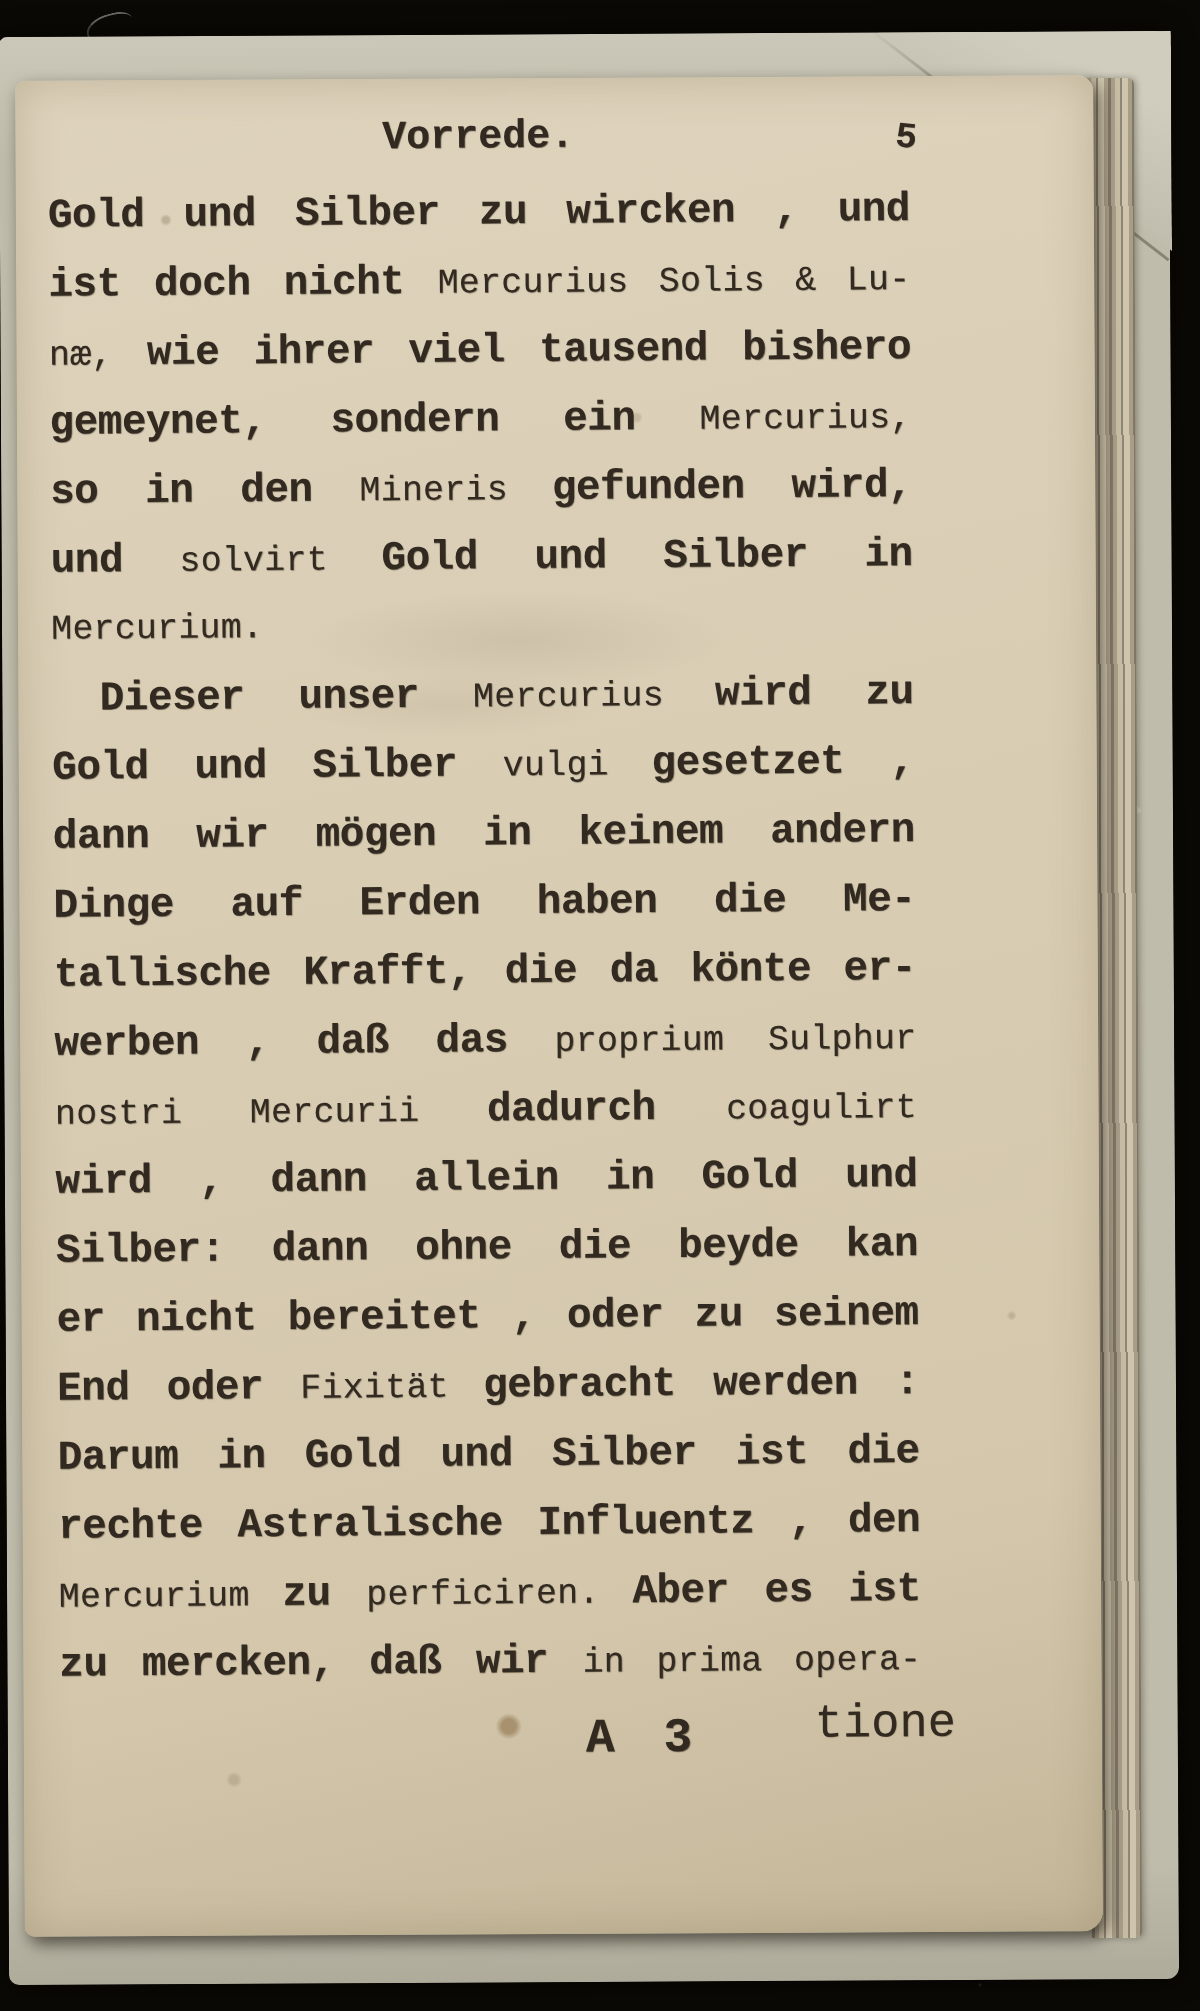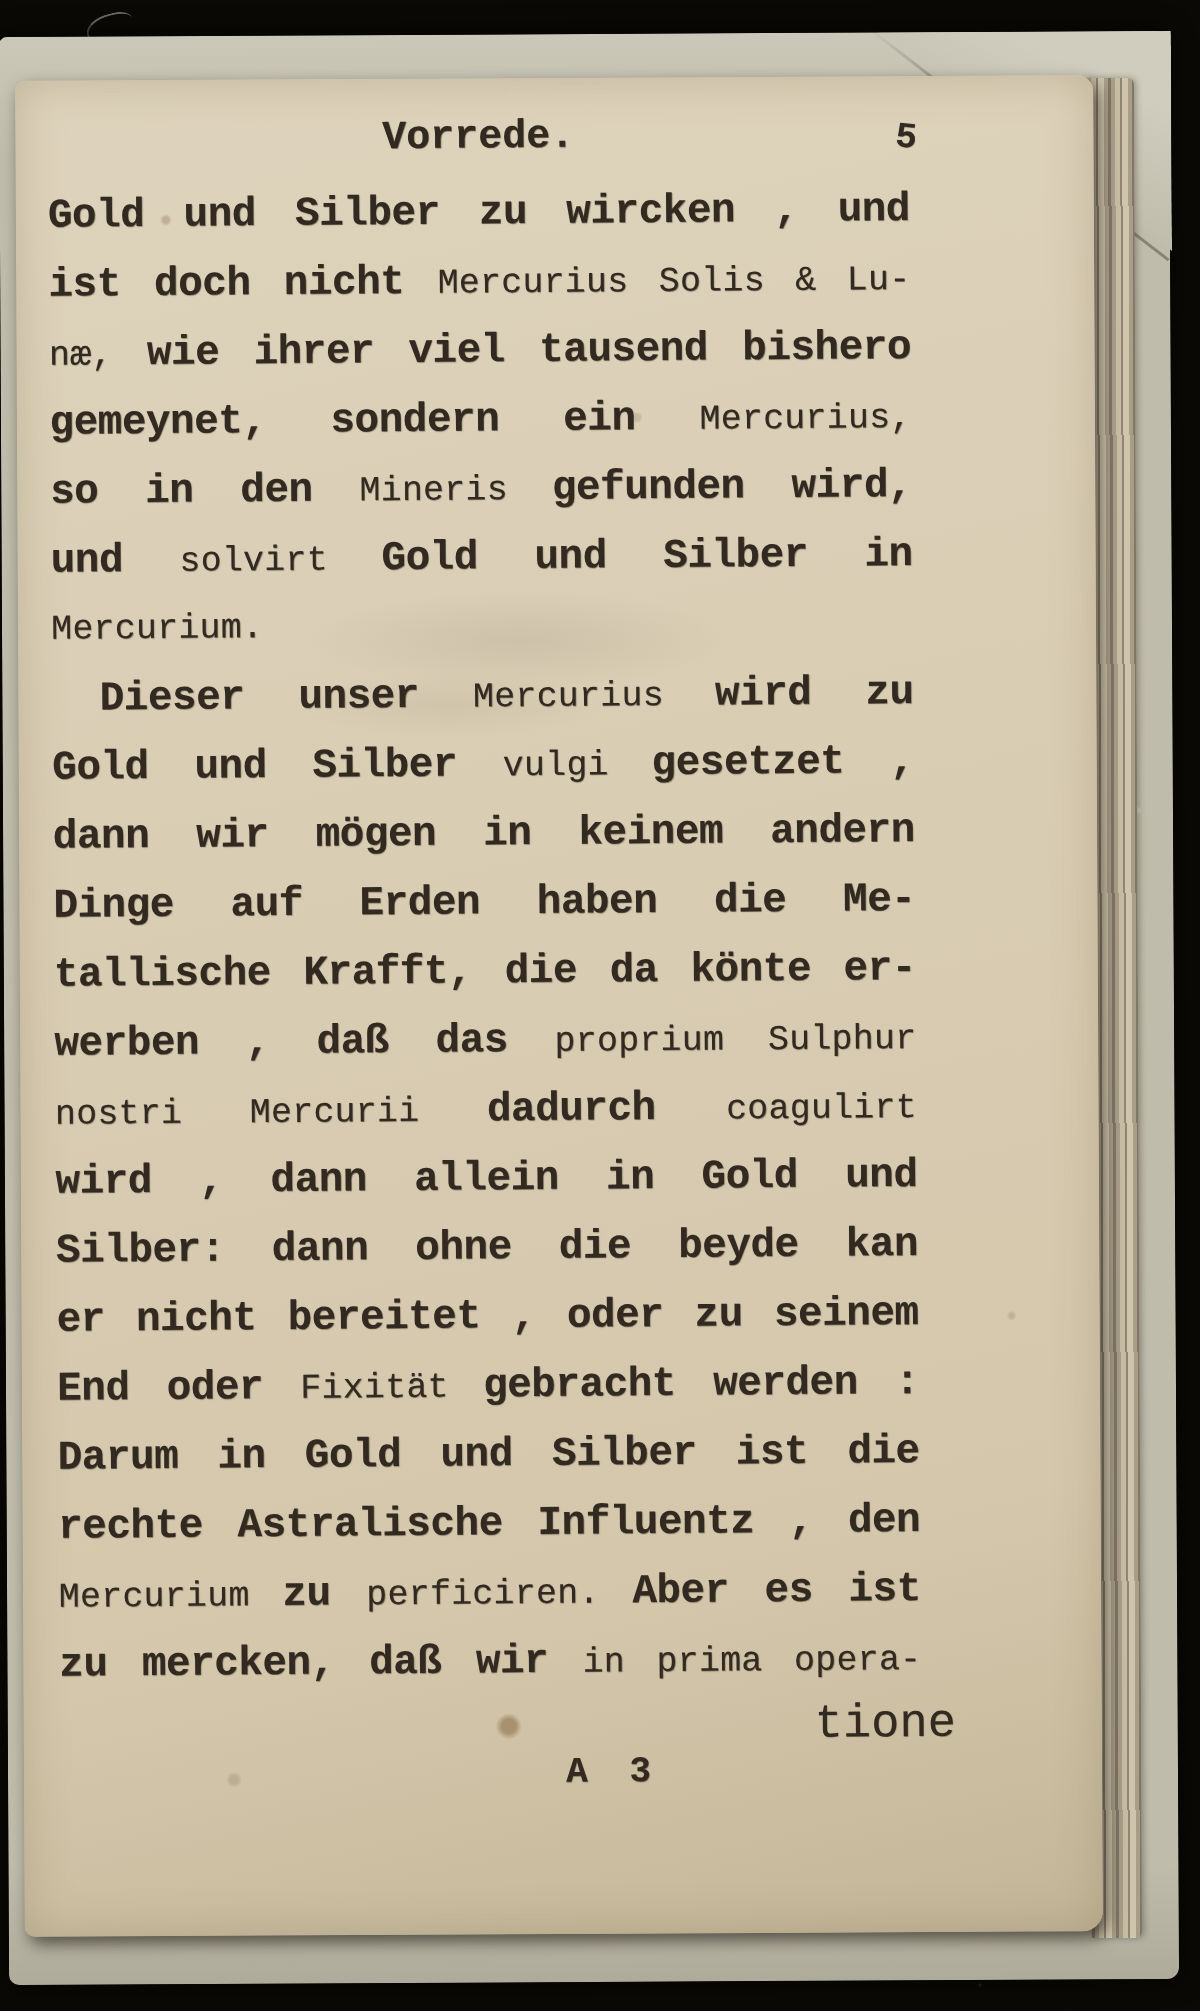--- a/index.html
+++ b/index.html
@@ -109,24 +109,23 @@
     height:69px;line-height:69px;white-space:nowrap;
     text-align:justify;text-align-last:justify;
     text-shadow:.6px .7px .9px rgba(45,35,22,.5);
   }
   .line.left{text-align-last:left;}
   .line.indent{text-indent:48px;}
   .f{font-weight:700;font-size:41px;letter-spacing:-.5px;}
   .a{font-weight:400;font-size:35px;letter-spacing:.2px;}
   .footer-row{position:relative;height:120px;margin-top:6px;}
   .signature{
-    position:absolute;left:506px;top:10px;
-    font-weight:700;font-size:36px;word-spacing:20px;
+    position:absolute;left:526px;top:10px;
+    font-weight:700;font-size:48px;word-spacing:20px;
     text-shadow:.6px .7px .9px rgba(45,35,22,.55);
-    margin-top:40px;
   }
   .catchword{
     position:absolute;right:-34px;top:-2px;
     font-weight:400;font-size:47px;
     text-shadow:.5px .5px .8px rgba(45,35,22,.45);
   }
 </style>
 </head>
 <body>
 

